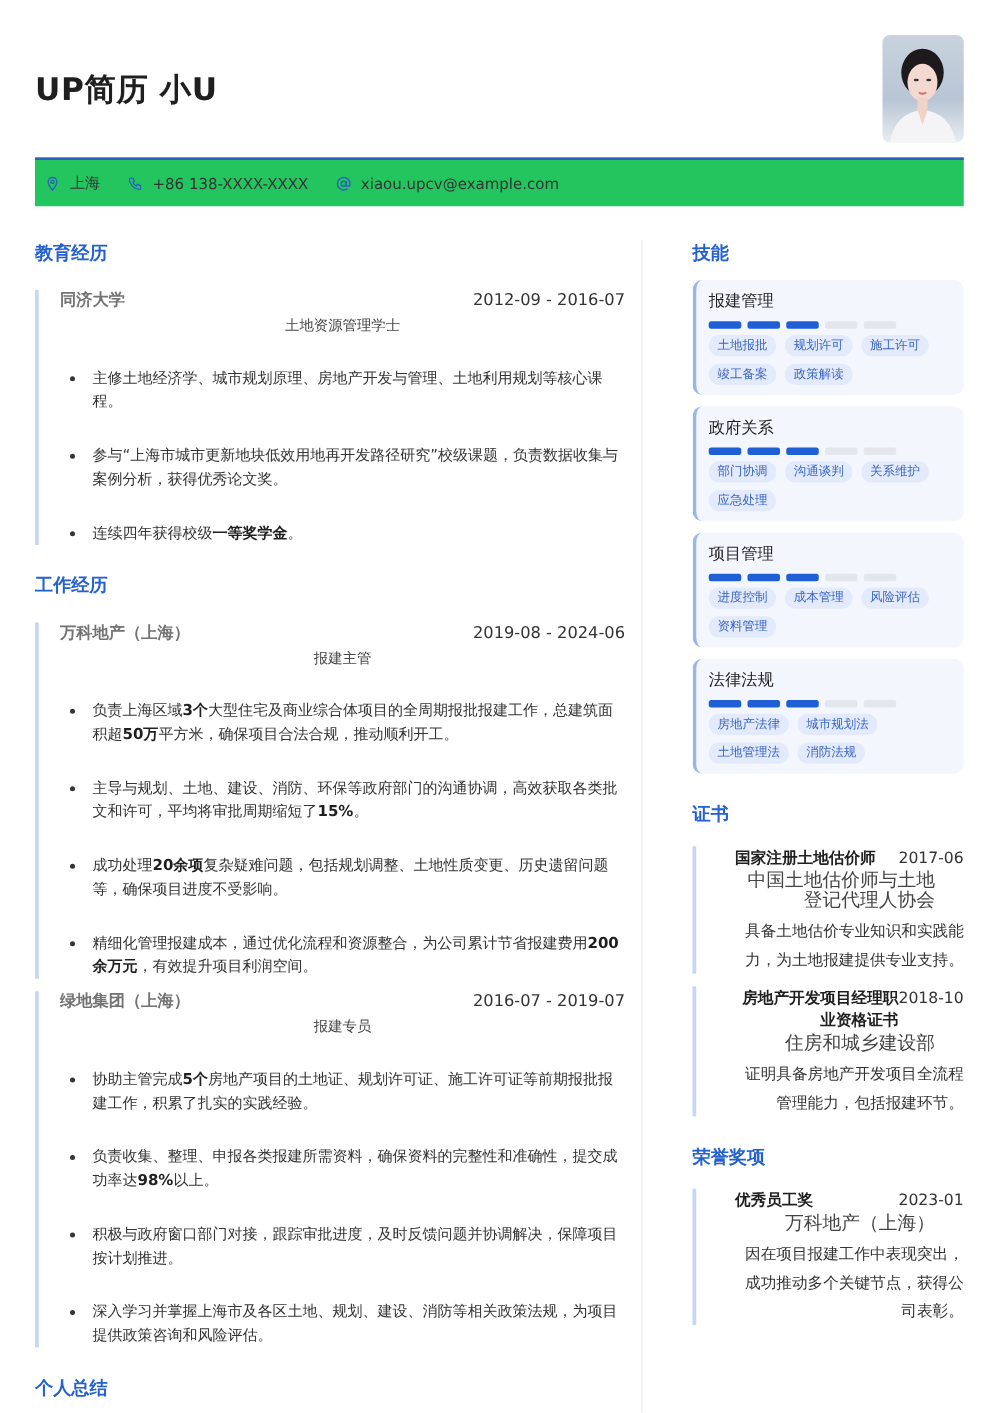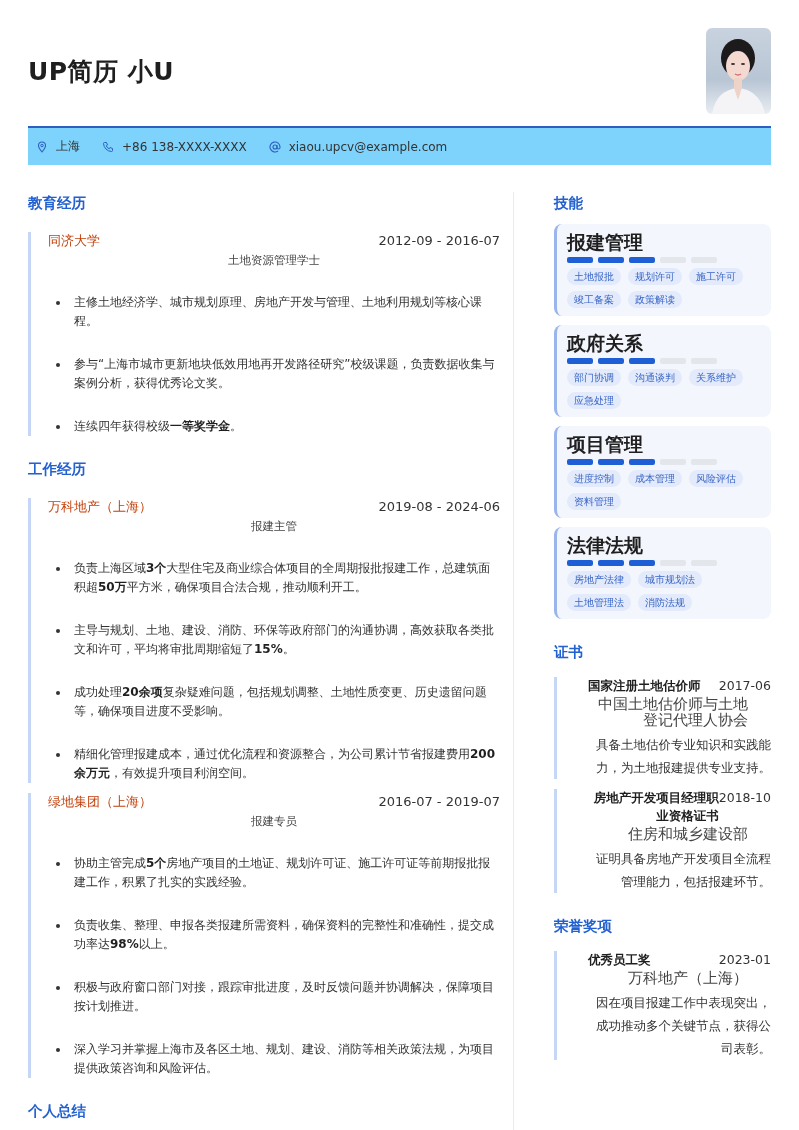--- a/index.html
+++ b/index.html
@@ -5,46 +5,46 @@
   * { box-sizing: border-box; margin: 0; padding: 0; }
   html, body { width: 799px; height: 1130px; background: #ffffff; overflow: hidden; }
   body { font-family: "DejaVu Sans", "Liberation Sans", sans-serif; color: #262626; position: relative; }
 
   .header { position: absolute; left: 28px; top: 28px; width: 743px; height: 90px; }
   .name { position: absolute; left: 0; top: 27px; font-size: 25px; font-weight: 600; color: #1f1f1f; letter-spacing: 0.5px; }
   .photo { position: absolute; right: 0; top: 0; width: 65px; height: 86px; border-radius: 6px; overflow: hidden;
            background: linear-gradient(180deg, #c9d3df 0%, #b8c5d4 60%, #e9edf2 100%); }
   .photo svg { width: 100%; height: 100%; display: block; }
 
-  .contact-bar { position: absolute; left: 28px; top: 126px; width: 743px; height: 39px; background: #7dd3fc; border-top: 2px solid #2e5fc0; display: flex; align-items: center; padding-left: 8px; font-size: 12px; color: #333; }
+  .contact-bar { position: absolute; left: 28px; top: 126px; width: 743px; height: 39px; background: #22c55e; border-top: 2px solid #2e5fc0; display: flex; align-items: center; padding-left: 8px; font-size: 12px; color: #333; }
   .contact-item { display: flex; align-items: center; margin-right: 22px; }
   .contact-item svg { width: 12px; height: 12px; margin-right: 8px; }
 
   .divider-v { position: absolute; left: 513px; top: 192px; width: 1px; height: 938px; background: #e8ecf2; }
 
   .left { position: absolute; left: 28px; top: 192px; width: 472px; }
   .right { position: absolute; left: 554px; top: 192px; width: 217px; }
 
   .section-title { font-size: 14.5px; font-weight: 600; color: #2361d0; height: 22px; line-height: 22px; margin-bottom: 18px; }
 
   .entry { border-left: 3px solid #c5d6f7; padding-left: 17px; margin-bottom: 14px; }
   .entry-head { display: flex; justify-content: space-between; font-size: 13px; line-height: 18px; }
-  .entry-title { font-weight: 400; color: #c2410c; }
+  .entry-title { font-weight: 700; color: #737373; }
   .entry-date { color: #333; }
   .entry-sub { display: flex; justify-content: center; font-size: 11.5px; color: #444; line-height: 18px; margin-top: 1px; }
   .bullets { list-style: none; margin-top: 4px; }
   .bullets li { position: relative; padding-left: 26px; font-size: 12px; line-height: 19px; color: #333; margin-bottom: 3px; margin-top: 24px; }
   .bullets li::before { content: ""; position: absolute; left: 8px; top: 8px; width: 4px; height: 4px; border-radius: 50%; background: #333; }
   .bullets b { font-weight: 700; color: #1f1f1f; }
 
   .summary { font-size: 12.5px; line-height: 24px; color: #333; }
   .summary b { font-weight: 700; color: #1f1f1f; }
 
   .skill-card { background: #f3f6fd; border-left: 3px solid #9ab5ec; border-radius: 8px; padding: 9px 10px 8px 10px; margin-bottom: 9px; }
-  .skill-name { font-size: 19px; font-weight: 700; color: #1f1f1f; line-height: 18px; }
+  .skill-name { font-size: 13px; font-weight: 400; color: #1f1f1f; line-height: 18px; }
   .level { display: flex; gap: 5px; margin: 6px 0 5px 0; }
   .level span { width: 26px; height: 6px; border-radius: 2px; background: #e3e6eb; }
   .level span.on { background: #1f5fd6; }
   .tags { display: flex; flex-wrap: wrap; gap: 6px 7px; }
   .tag { font-size: 10px; color: #3a66c5; background: #e2eafb; border-radius: 9px; padding: 2px 7px; line-height: 13px; }
 
   .cert { border-left: 3px solid #c5d6f7; padding-left: 31px; margin-bottom: 10px; text-align: right; }
   .cert-head { display: flex; justify-content: space-between; font-size: 12.5px; line-height: 18px; }
   .cert-title { font-weight: 700; color: #1f1f1f; max-width: 150px; }
   .cert-date { color: #333; white-space: nowrap; }

